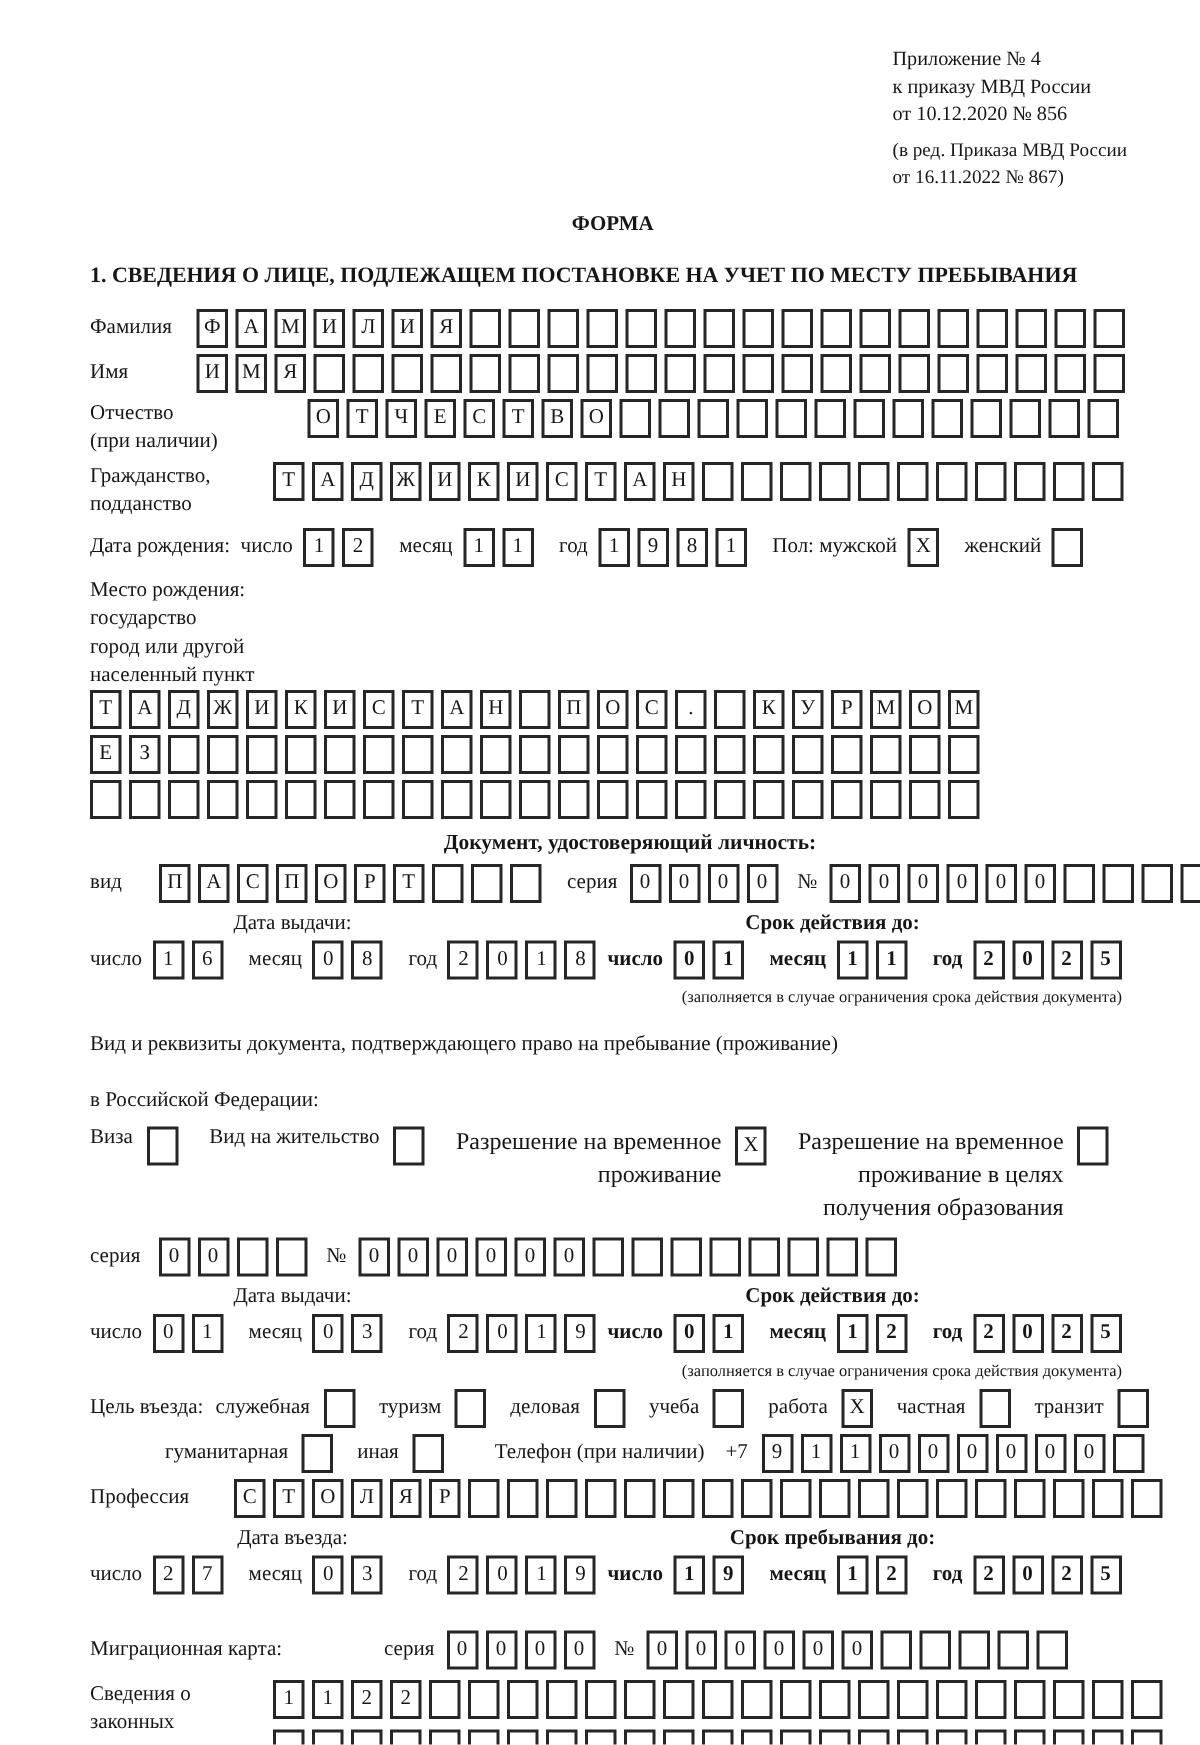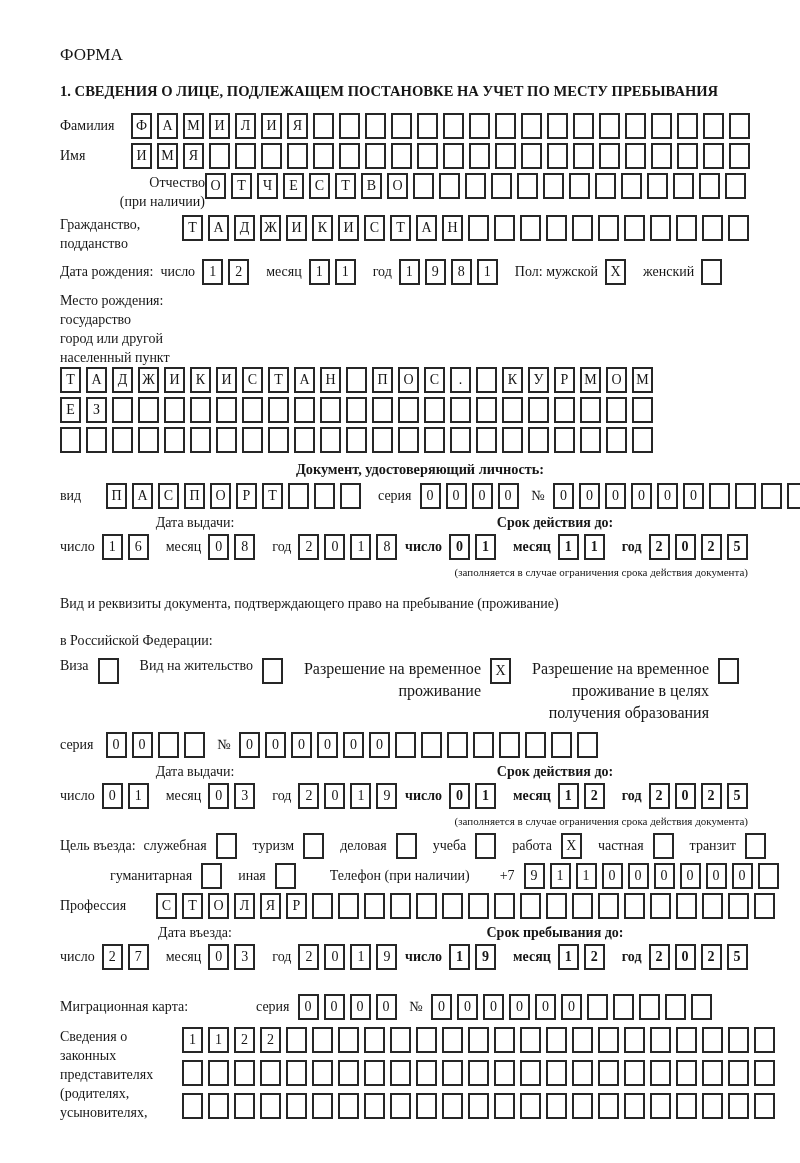--- a/index.html
+++ b/index.html
@@ -8,21 +8,21 @@
     background:#ffffff; color:#161616;
     font-family:"Liberation Serif", "DejaVu Serif", serif;
     box-sizing:border-box;
   }
   .page { padding:30px 20px 0 60px; box-sizing:border-box; }
 
   
   .appendix { margin-left:auto; width:185px; font-size:13.5px; line-height:18.5px; }
   .appendix .amend { font-size:12.8px; line-height:18px; }
   .appendix .amend-first { margin-top:5px; }
-  .forma { text-align:left; padding-right:23px; font-weight:normal; font-size:17px; margin-top:15px; }
+  .forma { text-align:center; padding-right:23px; font-weight:bold; font-size:14px; margin-top:15px; }
 
   .title { text-align:center; font-weight:bold; font-size:16px; line-height:24px; margin-top:13px; }
   .blank { display:inline-block; width:55px; border-bottom:2px solid #333; margin-left:14px; }
 
   .sec-head { font-weight:bold; font-size:14.6px; margin-top:18px; margin-bottom:13px; }
 
   .lbl { font-size:14px; flex:none; white-space:nowrap; }
   .frow { display:flex; align-items:center; margin-bottom:4px; }
   .frow-top { align-items:flex-start; }
   .lblcol { flex:none; font-size:14px; line-height:19px; }
@@ -30,21 +30,21 @@
   .cells { display:flex; flex:none; }
   .cell {
     box-sizing:border-box; flex:none;
     width:21px; height:26px; margin-right:5px;
     border:2px solid #262626;
     display:inline-flex; align-items:center; justify-content:center;
     font-size:14px;
   }
 
   .w-name  { width:71px; }
-  .w-patr  { width:145px;text-align:right; }
+  .w-patr  { width:145px; }
   .w-cit   { width:122px; }
   .w-birthpl { width:145px; }
   .w-prof  { width:96px; }
   .w-reps  { width:122px; }
   .w-vid   { width:46px; }
   .w-mig   { width:196px; }
 
   .stackrows .cells { margin-bottom:4px; }
   .repsrows .cells { margin-bottom:7px; }
 
@@ -65,31 +65,38 @@
 
   .options-row { display:flex; align-items:flex-start; margin-top:6px; margin-bottom:8px; }
   .opt { display:flex; align-items:flex-start; margin-right:16px; }
   .opt .cells { margin-left:9px; }
   .opt-lines { text-align:right; font-size:16px; line-height:22px; }
 
   .chklist { display:inline-flex; align-items:center;text-align:right; }
   .chk-item { display:inline-flex; align-items:center; margin-right:11px; }
   .chk-lbl { margin-right:9px; font-size:14px; white-space:nowrap; }
   .indent { margin-left:50px; }
-  .phone-lbl { margin:0 30px 0 18px; }
+  .phone-lbl { margin:0 14px 0 18px; }
   .plus7 { margin-right:9px; }
 
   .gap-r8  { margin-right:8px; }
   .gap-r12 { margin-right:12px; }
 </style>
 </head>
 <body>
 
 <div class="page">
 
+  <div class="appendix">
+    <div>Приложение № 4</div>
+    <div>к приказу МВД России</div>
+    <div>от 10.12.2020 № 856</div>
+    <div class="amend amend-first">(в ред. Приказа МВД России</div>
+    <div class="amend">от 16.11.2022 № 867)</div>
+  </div>
 
   <div class="forma">ФОРМА</div>
 
 
   <div class="sec-head">1. СВЕДЕНИЯ О ЛИЦЕ, ПОДЛЕЖАЩЕМ ПОСТАНОВКЕ НА УЧЕТ ПО МЕСТУ ПРЕБЫВАНИЯ</div>
 
   <div class="frow">
     <span class="lbl w-name">Фамилия</span>
     <span class="cells">
         <span class="cell">Ф</span>

